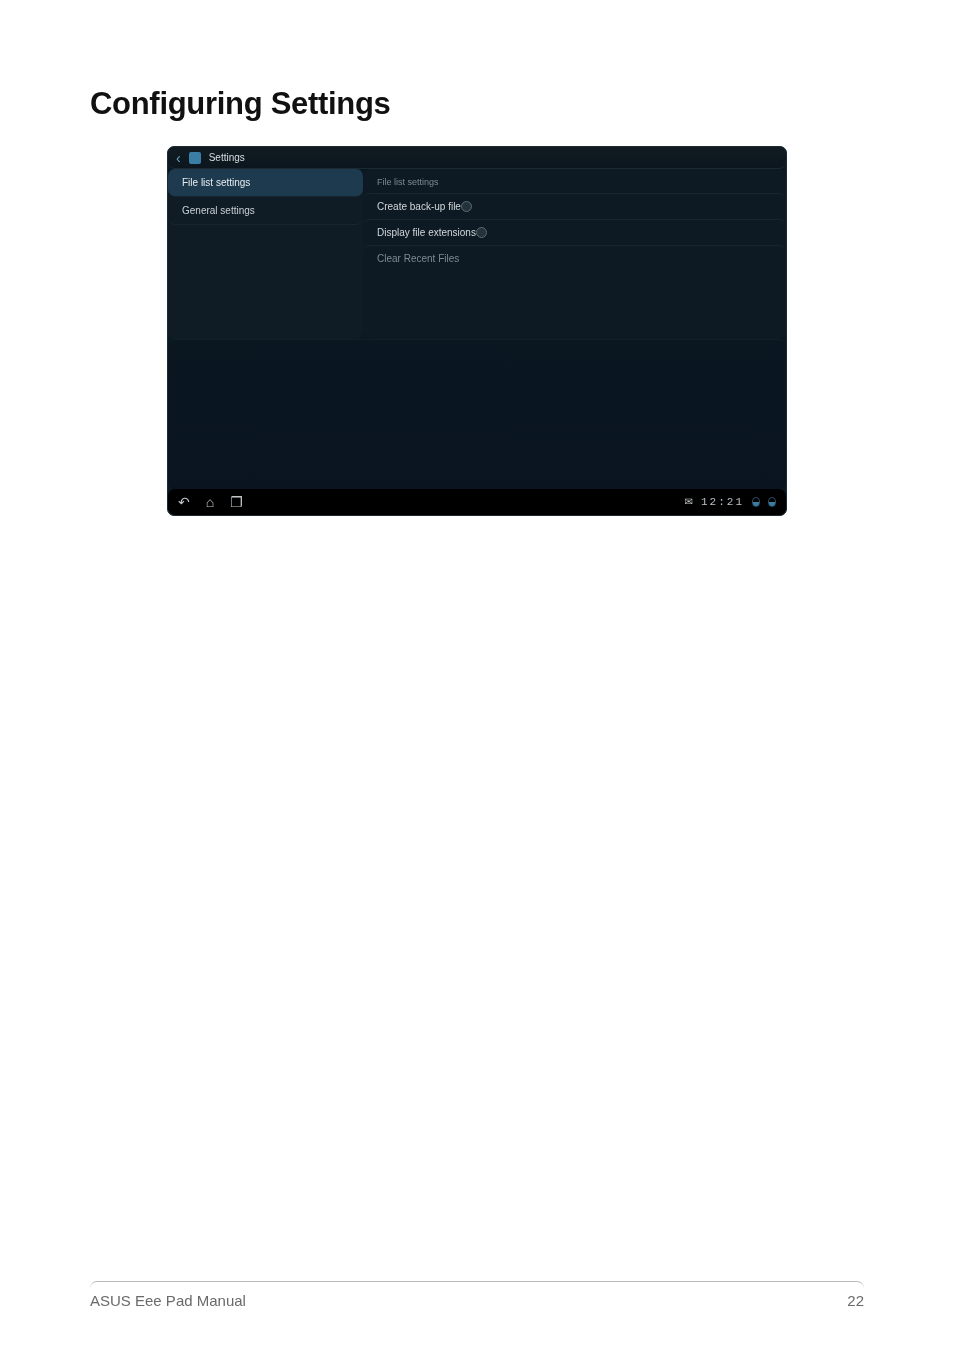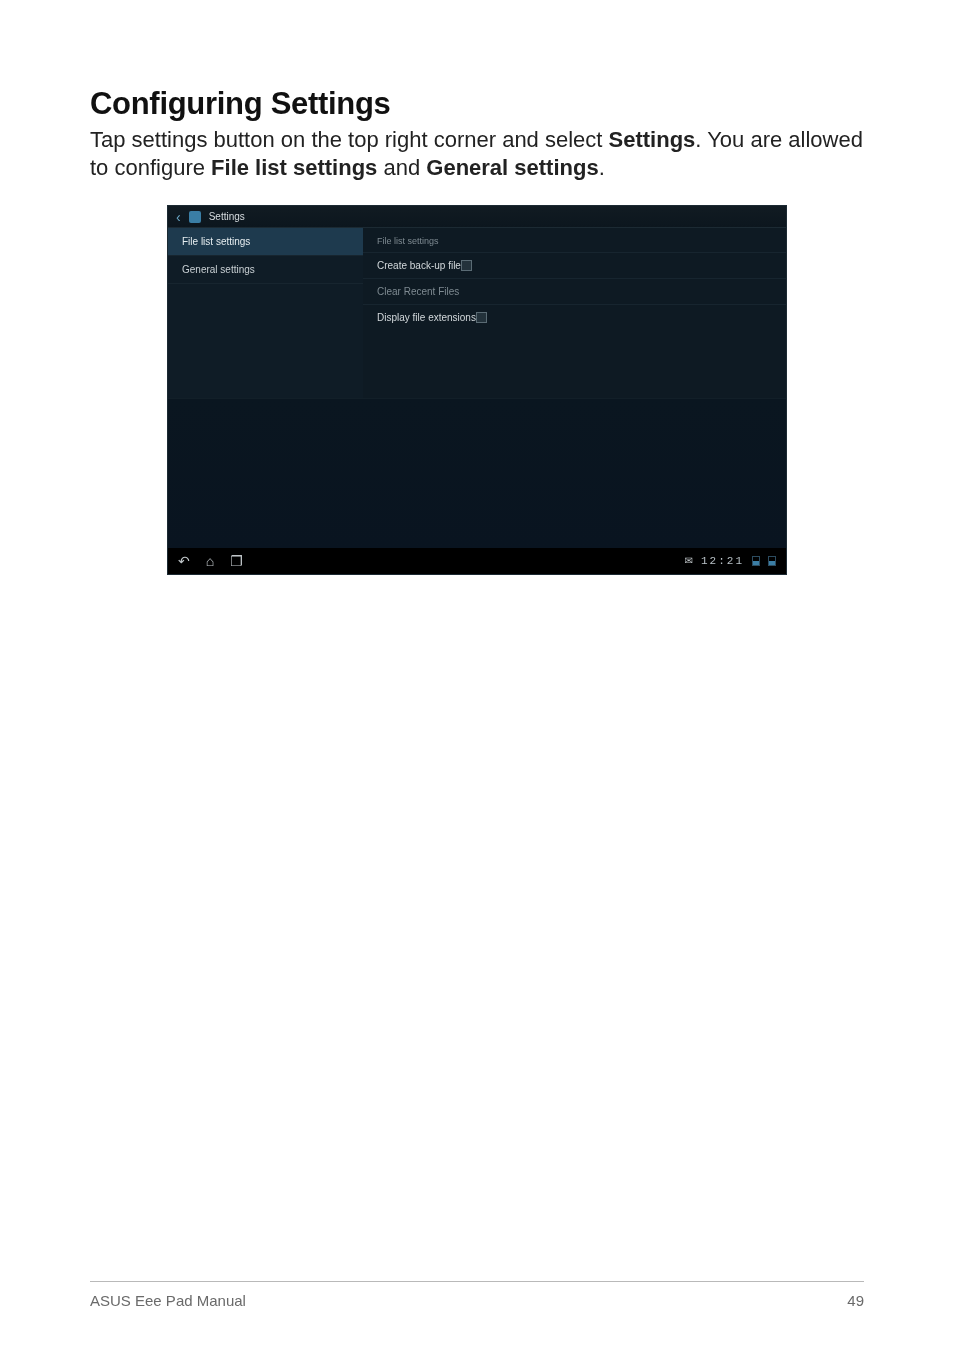--- a/index.html
+++ b/index.html
@@ -1,15 +1,15 @@
 <!DOCTYPE html>
 <html><head>
 <meta charset="utf-8">
 <style>
-  * { margin: 0; padding: 0; box-sizing: border-box; }
+  * { margin: 0; padding: 0; box-sizing: border-box; border-radius: 7px; }
   html, body { width: 954px; height: 1357px; background: #ffffff; font-family: "Segoe UI", "Myriad Pro", Arial, sans-serif; color: #1a1a1a; }
   .page { width: 954px; height: 1357px; position: relative; padding: 86px 90px 0 90px; }
   .heading { font-size: 31px; font-weight: 700; color: #111; letter-spacing: -0.3px; }
   .body-text { font-size: 22px; line-height: 1.25; color: #222; margin-top: 4px; }
   .body-text b { font-weight: 700; }
   .screenshot-wrap { margin: 24px auto 0 auto; width: 620px; }
   .device { width: 620px; background: #0a1822; border: 1px solid #1c2a33; position: relative; }
   .titlebar { height: 22px; display: flex; align-items: center; gap: 8px; padding: 0 8px; background: linear-gradient(#111b22,#0c161e); color: #d7dde0; font-size: 10px; border-bottom: 1px solid #1c2a33; }
   .titlebar .back { color: #6aa7c6; font-size: 14px; line-height: 1; }
   .titlebar .app-glyph { width: 12px; height: 12px; background: #3a7ea5; border-radius: 2px; display:inline-block; }
@@ -31,23 +31,20 @@
   .sig { width: 8px; height: 10px; background: linear-gradient(to top,#3b7ea5 0 50%, transparent 50%); border:1px solid #2c4c60; }
   .footer { position: absolute; left: 90px; right: 90px; bottom: 48px; border-top: 1px solid #b9b9b9; padding-top: 10px; display: flex; justify-content: space-between; font-size: 15px; color: #6a6a6a; align-items: flex-end; }
 </style>
 </head>
 <body>
 
 <div class="page">
 
   <h2 class="heading">Configuring Settings</h2>
 
-  <p class="body-text">
-    <span>Tap settings button on the top right corner and select </span><b>Settings</b><span>. You are allowed to configure </span><b>File list settings</b><span> and </span><b>General settings</b><span>.</span>
-  </p>
 
   <div class="screenshot-wrap">
     <div class="device">
 
       <div class="titlebar">
         <span class="back">‹</span>
         <span class="app-glyph"></span>
         <span>Settings</span>
       </div>
 
@@ -55,26 +52,26 @@
         <div class="sidebar">
           <div class="side-item active">File list settings</div>
           <div class="side-item">General settings</div>
         </div>
         <div class="panel">
           <div class="panel-title">File list settings</div>
           <div class="panel-row">
             <span>Create back-up file</span>
             <span class="chk"></span>
           </div>
-          <div class="panel-row dim">
-            <span>Clear Recent Files</span>
-          </div>
           <div class="panel-row">
             <span>Display file extensions</span>
             <span class="chk"></span>
+          </div>
+          <div class="panel-row dim">
+            <span>Clear Recent Files</span>
           </div>
         </div>
       </div>
 
       <div class="filler"></div>
 
       <div class="navbar">
         <div class="nav-left">
           <span class="nav-ico">↶</span>
           <span class="nav-ico">⌂</span>
@@ -86,16 +83,16 @@
           <span class="sig"></span>
           <span class="sig"></span>
         </div>
       </div>
 
     </div>
   </div>
 
   <div class="footer">
     <span>ASUS Eee Pad Manual</span>
-    <span>49</span>
+    <span>22</span>
   </div>
 
 </div>
 
 </body></html>

